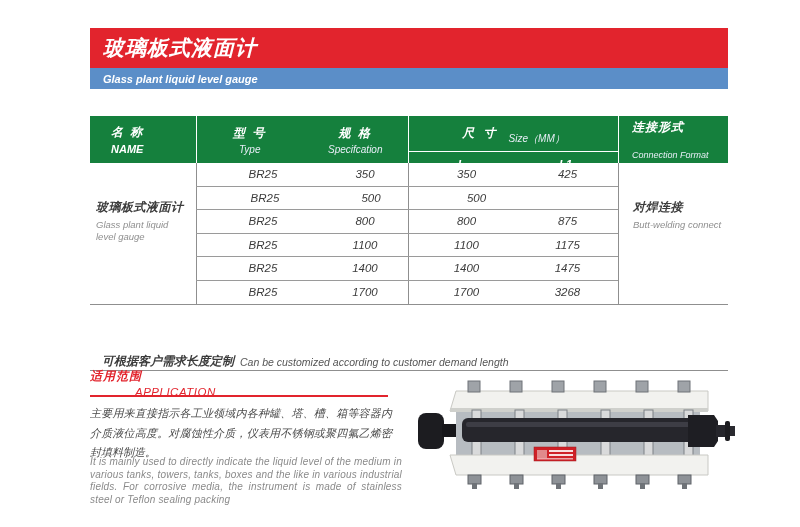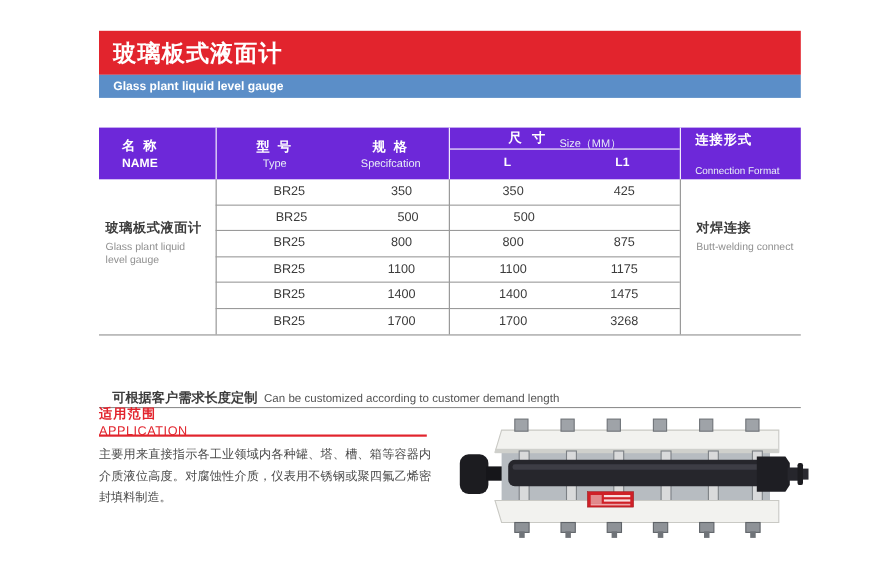--- a/index.html
+++ b/index.html
@@ -1,39 +1,39 @@
 <!DOCTYPE html>
 <html><head>
 <meta charset="utf-8">
 <style>
   html,body{margin:0;padding:0;background:#fff;}
   .page{position:relative;width:800px;height:527px;background:#ffffff;overflow:hidden;
-        font-family:"Liberation Sans","DejaVu Sans",sans-serif;}
+        font-family:"Liberation Sans","DejaVu Sans",sans-serif;font-style:italic;}
 
   
   .banner{position:absolute;left:90px;top:28px;width:638px;height:40px;background:#e2242d;
           display:flex;align-items:center;}
   .banner .cn{color:#fff;font-size:21px;font-weight:bold;padding-left:13px;letter-spacing:1px;}
   .subbanner{position:absolute;left:90px;top:68px;width:638px;height:21px;background:#5b8ec8;
           display:flex;align-items:center;}
   .subbanner .en{color:#fff;font-size:11px;font-weight:bold;padding-left:13px;}
 
   
-  .thead{position:absolute;left:90px;top:116px;width:638px;height:47px;background:#6d28d9;color:#fff;}
+  .thead{position:absolute;left:90px;top:116px;width:638px;height:47px;background:#15803d;color:#fff;}
   .thead .vline{position:absolute;top:0;width:1px;height:47px;background:#ffffff;}
   .h-name{position:absolute;left:0;top:0;width:106px;height:47px;display:flex;flex-direction:column;
           justify-content:center;padding-left:21px;box-sizing:border-box;}
   .h-name .cn{font-size:12px;font-weight:bold;letter-spacing:2px;}
   .h-name .en{font-size:11px;font-weight:bold;margin-top:2px;}
   .h-typespec{position:absolute;left:107px;top:0;width:211px;height:47px;display:flex;}
   .h-half{width:50%;display:flex;flex-direction:column;justify-content:center;align-items:center;}
   .h-half .cn{font-size:12px;font-weight:bold;letter-spacing:2px;}
   .h-half .en{font-size:10px;color:#e8eef7;margin-top:2px;}
   .h-size{position:absolute;left:319px;top:0;width:209px;height:47px;}
-  .h-size-top{height:20px;display:flex;align-items:center;justify-content:center;gap:10px;
+  .h-size-top{height:36px;display:flex;align-items:center;justify-content:center;gap:10px;
           border-bottom:1px solid #ffffff;box-sizing:border-box;}
   .h-size-top .cn{font-size:12px;font-weight:bold;letter-spacing:3px;}
   .h-size-top .en{font-size:10px;color:#e8eef7;margin-top:10px;}
   .h-size-bot{height:24px;display:flex;}
   .h-size-bot span{width:50%;text-align:center;font-size:11px;font-weight:bold;line-height:24px;}
   .h-conn{position:absolute;left:529px;top:0;width:109px;height:47px;display:flex;flex-direction:column;
           justify-content:center;padding-left:13px;box-sizing:border-box;}
   .h-conn .cn{font-size:12px;font-weight:bold;letter-spacing:1px;}
   .h-conn .en{font-size:9px;color:#e8eef7;margin-top:14px;}
 
@@ -55,21 +55,21 @@
 
   
   .note-row{position:absolute;left:90px;top:305px;width:638px;height:18px;display:flex;
           align-items:center;border-bottom:1px solid #8f8f8f;box-sizing:border-box;margin-top:48px;}
   .note-row .cn{font-size:12px;font-weight:bold;color:#3c3c3c;padding-left:12px;}
   .note-row .en{font-size:10.5px;color:#555;padding-left:6px;}
 
   
   .app-head{position:absolute;left:90px;top:368px;}
   .app-head .cn{font-size:12px;font-weight:bold;color:#e2242d;letter-spacing:1px;}
-  .app-head .en{font-size:11.5px;color:#e2242d;margin-top:1px;letter-spacing:0.5px;}
+  .app-head .en{font-size:11.5px;color:#e2242d;margin-top:1px;letter-spacing:0.5px;margin-left:45px;}
   .app-line{position:absolute;left:90px;top:395px;width:298px;height:2px;background:#e2242d;}
   .app-cn{position:absolute;left:90px;top:404px;width:302px;font-size:11px;line-height:19.5px;
           color:#4a4a4a;text-align:justify;}
   .app-en{position:absolute;left:90px;top:456px;width:312px;font-size:10px;line-height:12.5px;
           color:#8a8a8a;text-align:justify;letter-spacing:0.2px;}
 
   
   .product{position:absolute;left:416px;top:377px;width:322px;height:114px;}
 </style>
 </head>
@@ -177,20 +177,21 @@
     <span class="cn">可根据客户需求长度定制</span>
     <span class="en">Can be customized according to customer demand length</span>
   </div>
 
   <div class="app-head">
     <div class="cn">适用范围</div>
     <div class="en">APPLICATION</div>
   </div>
   <div class="app-line"></div>
   <div class="app-cn">主要用来直接指示各工业领域内各种罐、塔、槽、箱等容器内介质液位高度。对腐蚀性介质，仪表用不锈钢或聚四氟乙烯密封填料制造。</div>
+  <div class="app-en">It is mainly used to directly indicate the liquid level of the medium in various tanks, towers, tanks, boxes and the like in various industrial fields. For corrosive media, the instrument is made of stainless steel or Teflon sealing packing</div>
 
   <div class="product">
     <svg width="322" height="114" viewBox="0 0 322 114">
 
       <rect x="2" y="36" width="26" height="36" rx="8" fill="#1c1c20"></rect>
       <rect x="26" y="47" width="24" height="13" fill="#16161a"></rect>
       <rect x="46" y="41" width="28" height="26" rx="4" fill="#202024"></rect>
 
       <rect x="40" y="30" width="244" height="50" fill="#b7bcc1"></rect>
 

